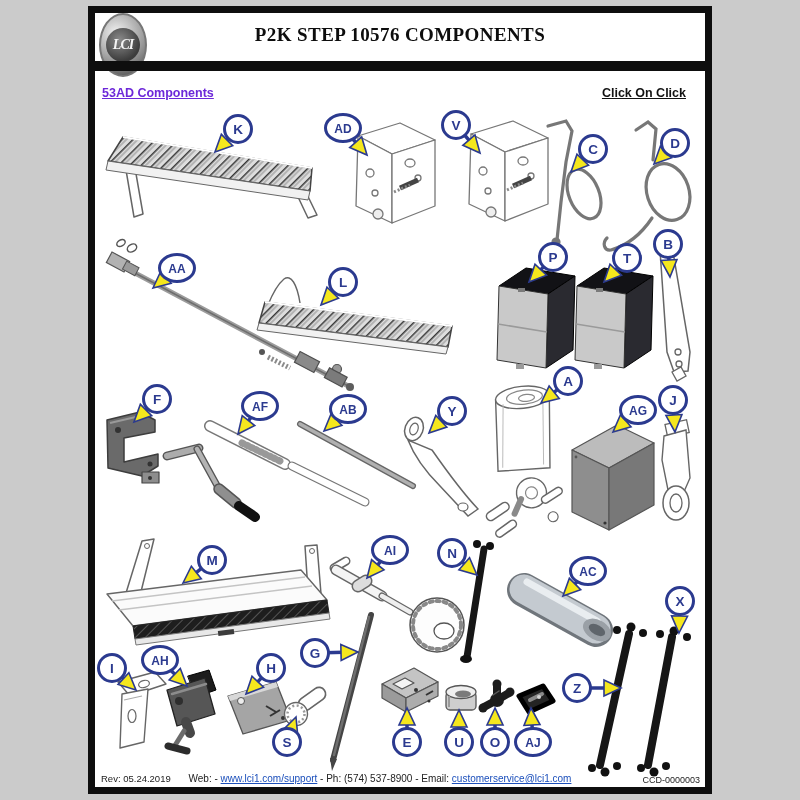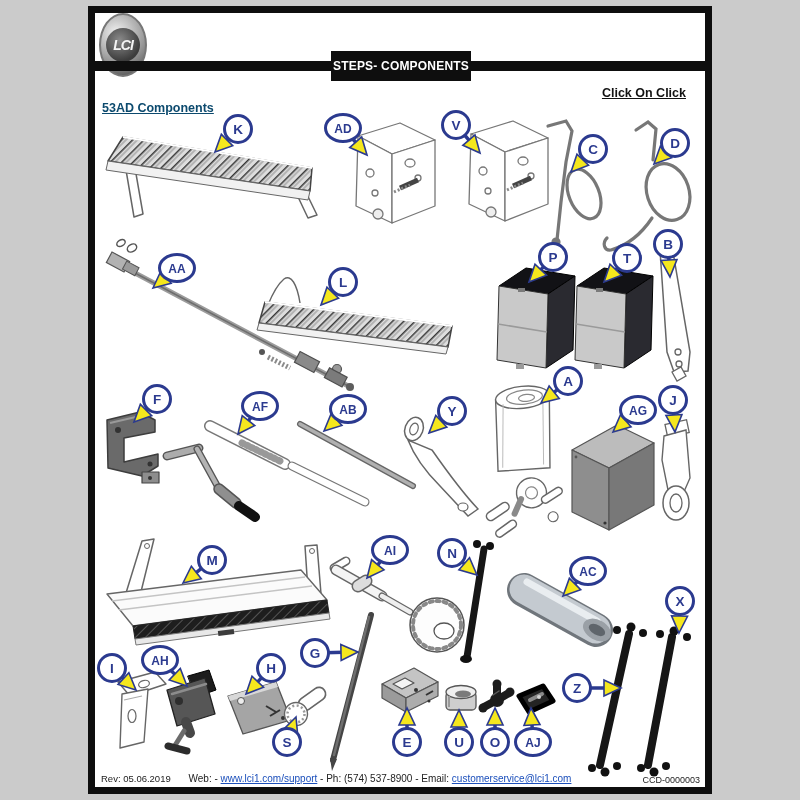--- a/index.html
+++ b/index.html
@@ -3,36 +3,36 @@
 <meta charset="utf-8">
 <style>
   html,body{margin:0;padding:0;width:800px;height:800px;overflow:hidden;background:#cbcbcb;
     font-family:"Liberation Sans", sans-serif;}
   .stage{position:relative;width:800px;height:800px;}
   .sheet{position:absolute;left:88px;top:6px;width:624px;height:788px;background:#ffffff;
     border:7px solid #0e0e0e;box-sizing:border-box;}
   
   .logo{position:absolute;left:99px;top:13px;width:48px;height:64px;border-radius:50%;
     background:radial-gradient(circle at 35% 30%, #f2f2f2, #9a9a9a 55%, #606060 85%);
-    border:2px solid #777;box-sizing:border-box;display:flex;align-items:center;justify-content:center;}
+    border:2px solid #777;box-sizing:border-box;display:flex;align-items:center;justify-content:center;font-family:Liberation Serif, serif;}
   .logo-inner{width:34px;height:34px;border-radius:50%;
     background:radial-gradient(circle at 40% 35%, #8a8a8a, #3c3c3c 70%);
     display:flex;align-items:center;justify-content:center;color:#f4f4f4;
     font-weight:bold;font-style:italic;font-size:14px;letter-spacing:-1px;}
   .logo-sub{position:absolute;left:97px;top:62px;width:54px;text-align:center;color:#9a9a9a;
     font-size:5px;letter-spacing:1px;font-weight:bold;line-height:5px;}
   .title{position:absolute;left:95px;top:24px;width:610px;text-align:center;
     font-family:"Liberation Serif", serif;font-weight:bold;font-size:19px;color:#0d0d0d;
     letter-spacing:0.4px;}
   .hdr-bar{position:absolute;left:95px;top:61px;width:610px;height:10px;background:#0e0e0e;}
   .banner{position:absolute;left:331px;top:51px;width:140px;height:30px;background:#0e0e0e;
     color:#ffffff;font-weight:bold;font-size:12px;display:flex;align-items:center;
     justify-content:center;letter-spacing:0.2px;}
   .sub-left{position:absolute;left:102px;top:86px;font-size:12.5px;font-weight:700;
-    color:#0c4a6e;text-decoration:underline;margin-top:15px;}
+    color:#6d28d9;text-decoration:underline;}
   .sub-right{position:absolute;right:114px;top:86px;font-size:12.5px;font-weight:700;
     color:#111;text-decoration:underline;}
   
   .footer-rev{position:absolute;left:101px;top:773px;font-size:9.5px;color:#222;}
   .footer-center{position:absolute;left:95px;top:773px;width:570px;text-align:center;
     font-size:10px;color:#222;}
   .footer-center .lnk{color:#1b4fbb;text-decoration:underline;}
   .footer-ccd{position:absolute;right:100px;top:775px;font-size:9px;color:#222;}
   svg.layer{position:absolute;left:0;top:0;width:800px;height:800px;}
   #parts-layer{z-index:1;} #callout-layer{z-index:2;}
@@ -555,26 +555,26 @@
       </g>
     </svg>
 
   <div class="logo hdrz">
     <div class="logo-inner">LCI</div>
   </div>
   <div class="logo-sub hdrz">
     <span>LIPPERT</span><br>
     <span>COMPONENTS</span>
   </div>
+  <div class="title hdrz">P2K STEP 10576 COMPONENTS</div>
   <div class="hdr-bar hdrz"></div>
-  <div class="banner hdrz">STEPS- COMPONENTS</div>
   <div class="sub-left hdrz">53AD Components</div>
   <div class="sub-right hdrz">Click On Click</div>
 
-  <div class="footer-rev hdrz">Rev: 05.06.2019</div>
+  <div class="footer-rev hdrz">Rev: 05.24.2019</div>
   <div class="footer-center hdrz">
     <span>Web: -</span>
     <span class="lnk">www.lci1.com/support</span>
     <span>- Ph: (574) 537-8900 - Email:</span>
     <span class="lnk">customerservice@lci1.com</span>
   </div>
   <div class="footer-ccd hdrz">CCD-0000003</div>
 </div>
 
 </body></html>

